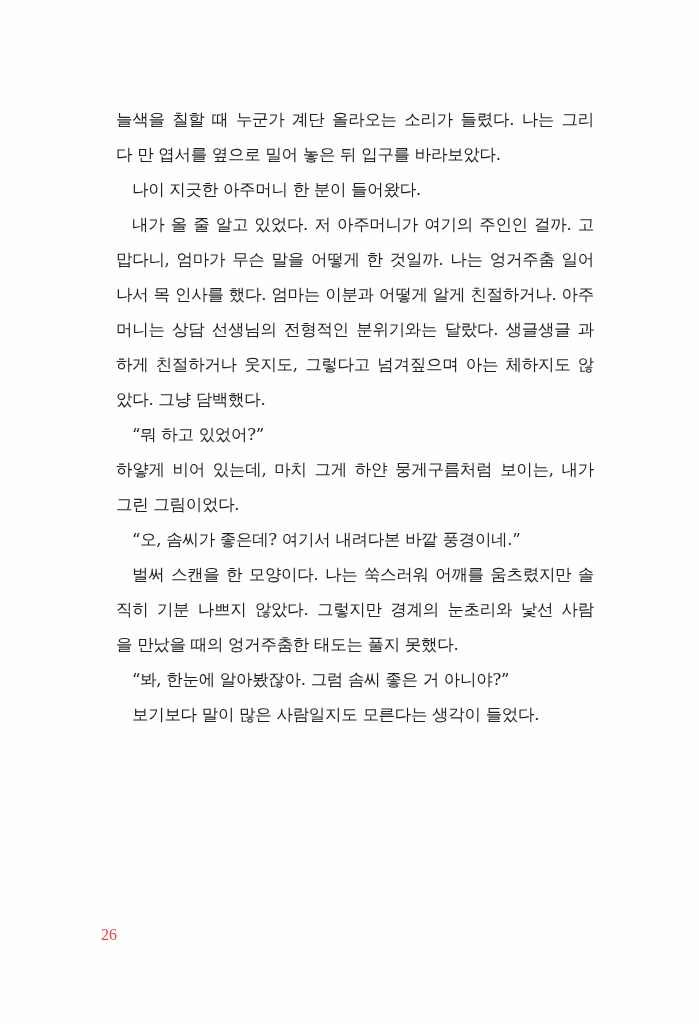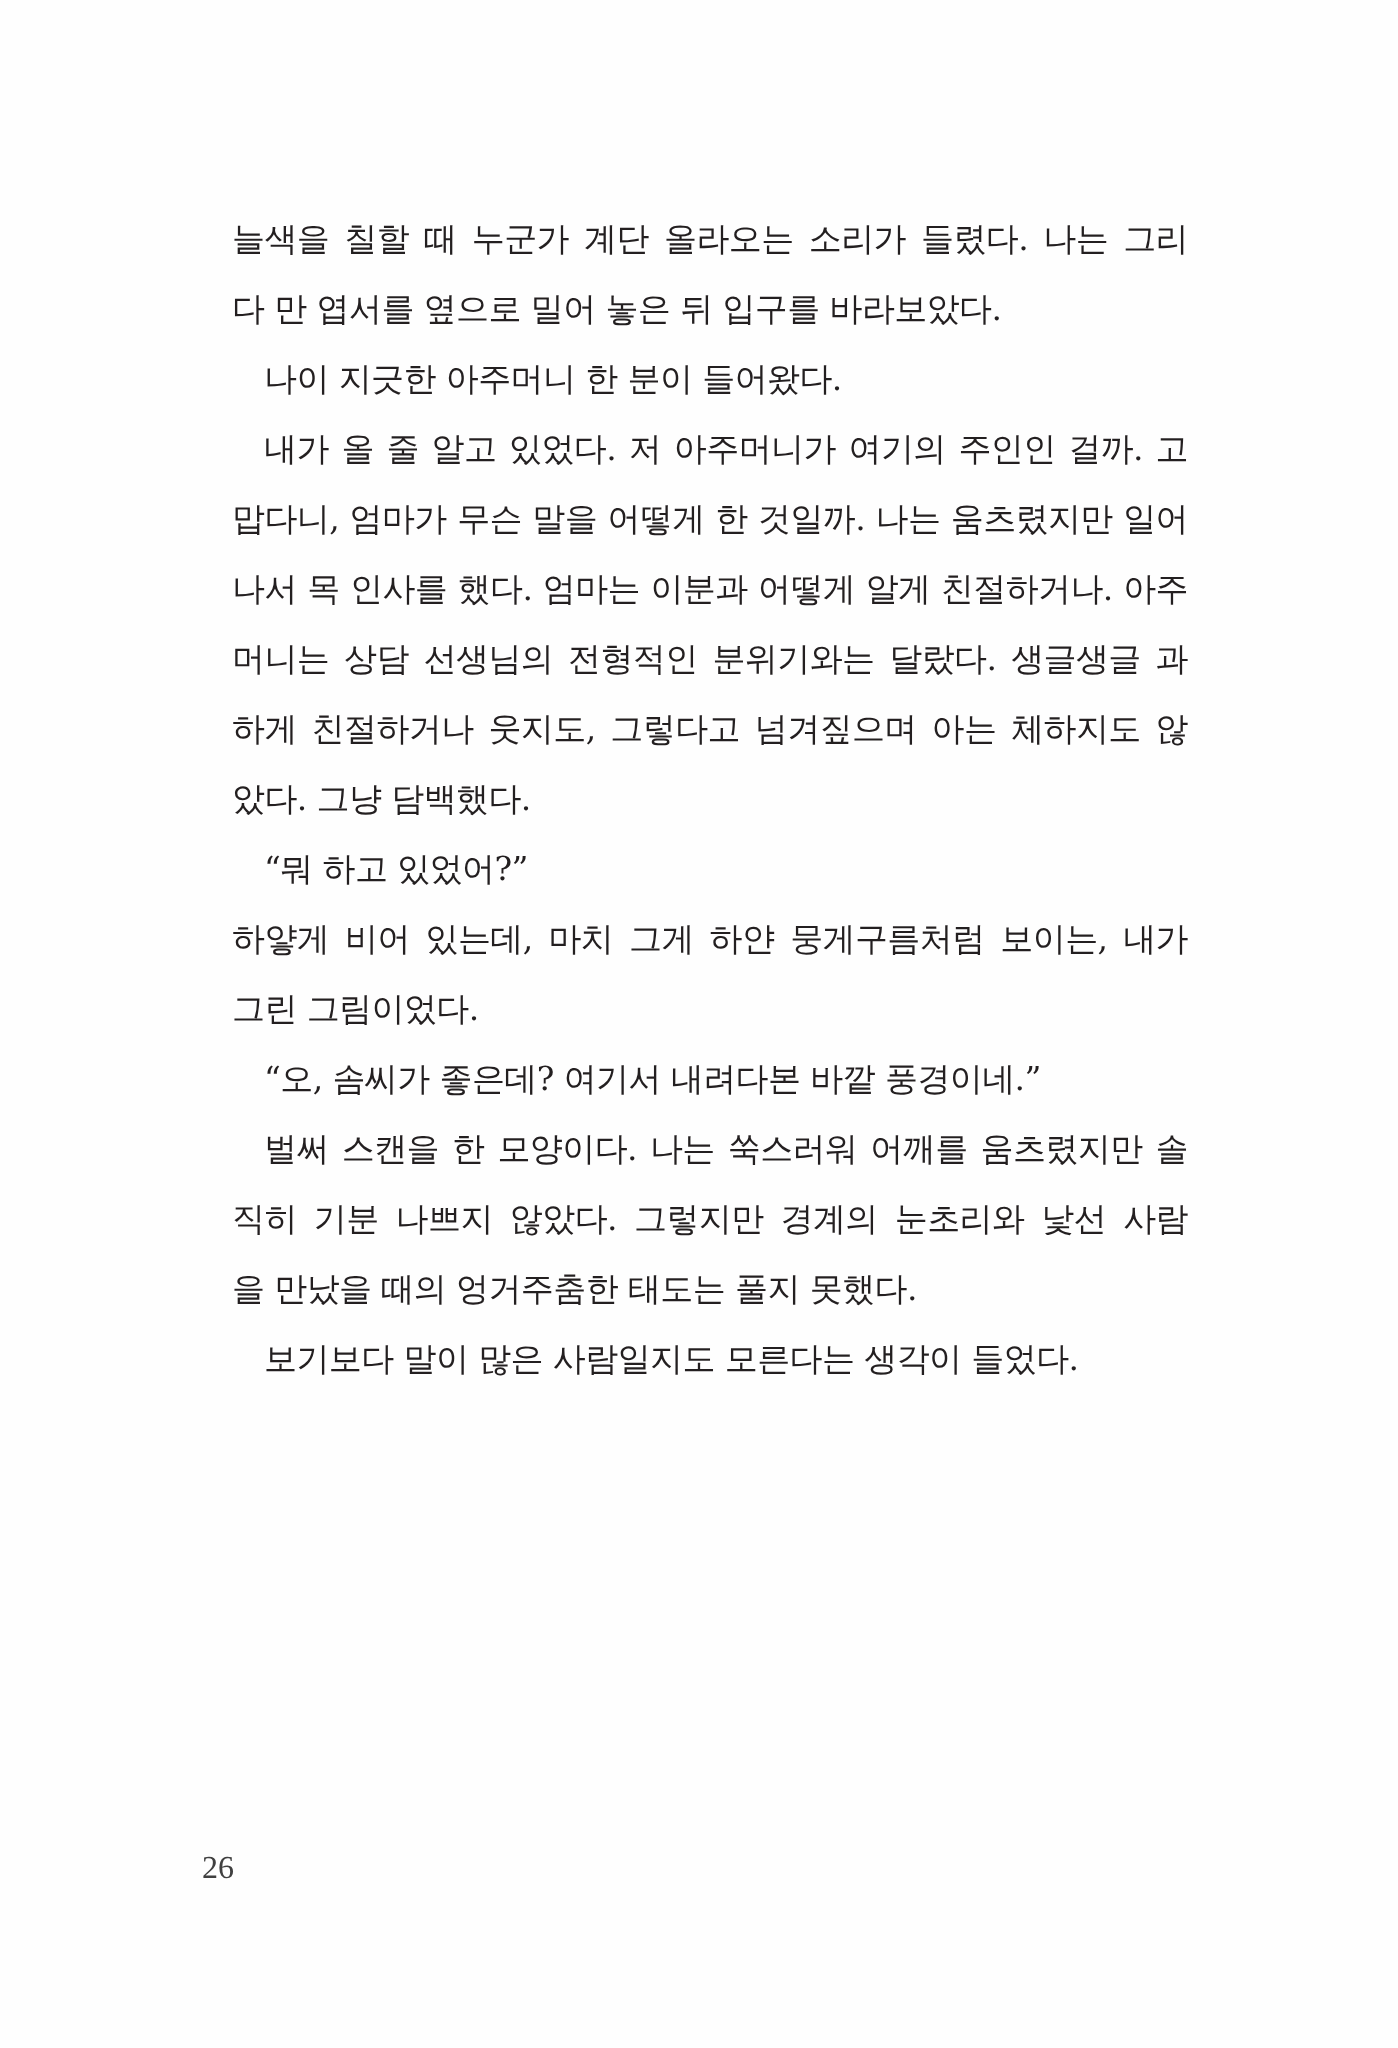--- a/index.html
+++ b/index.html
@@ -26,40 +26,41 @@
     text-align-last: justify;
   }
   .line.last { text-align-last: left; }
   .line.indent { padding-left: 16px; }
   .page-number {
     position: absolute;
     left: 101px;
     top: 926px;
     font-family: "Liberation Serif", serif;
     font-size: 16px;
-    color: #404040;
+    color: #ef4444;
   }
 </style>
 </head>
 <body>
 
 <div class="page">
   <div class="text-block" id="text-block">
       <span class="line">늘색을 칠할 때 누군가 계단 올라오는 소리가 들렸다. 나는 그리</span>
       <span class="line last">다 만 엽서를 옆으로 밀어 놓은 뒤 입구를 바라보았다.</span>
       <span class="line indent last">나이 지긋한 아주머니 한 분이 들어왔다.</span>
       <span class="line indent">내가 올 줄 알고 있었다. 저 아주머니가 여기의 주인인 걸까. 고</span>
-      <span class="line">맙다니, 엄마가 무슨 말을 어떻게 한 것일까. 나는 움츠렸지만 일어</span>
+      <span class="line">맙다니, 엄마가 무슨 말을 어떻게 한 것일까. 나는 엉거주춤 일어</span>
       <span class="line">나서 목 인사를 했다. 엄마는 이분과 어떻게 알게 친절하거나. 아주</span>
       <span class="line">머니는 상담 선생님의 전형적인 분위기와는 달랐다. 생글생글 과</span>
       <span class="line">하게 친절하거나 웃지도, 그렇다고 넘겨짚으며 아는 체하지도 않</span>
       <span class="line last">았다. 그냥 담백했다.</span>
       <span class="line indent last">“뭐 하고 있었어?”</span>
       <span class="line">하얗게 비어 있는데, 마치 그게 하얀 뭉게구름처럼 보이는, 내가</span>
       <span class="line last">그린 그림이었다.</span>
       <span class="line indent last">“오, 솜씨가 좋은데? 여기서 내려다본 바깥 풍경이네.”</span>
       <span class="line indent">벌써 스캔을 한 모양이다. 나는 쑥스러워 어깨를 움츠렸지만 솔</span>
       <span class="line">직히 기분 나쁘지 않았다. 그렇지만 경계의 눈초리와 낯선 사람</span>
       <span class="line last">을 만났을 때의 엉거주춤한 태도는 풀지 못했다.</span>
+      <span class="line indent last">“봐, 한눈에 알아봤잖아. 그럼 솜씨 좋은 거 아니야?”</span>
       <span class="line indent last">보기보다 말이 많은 사람일지도 모른다는 생각이 들었다.</span>
     </div>
   <div class="page-number">26</div>
 </div>
 
 </body></html>

